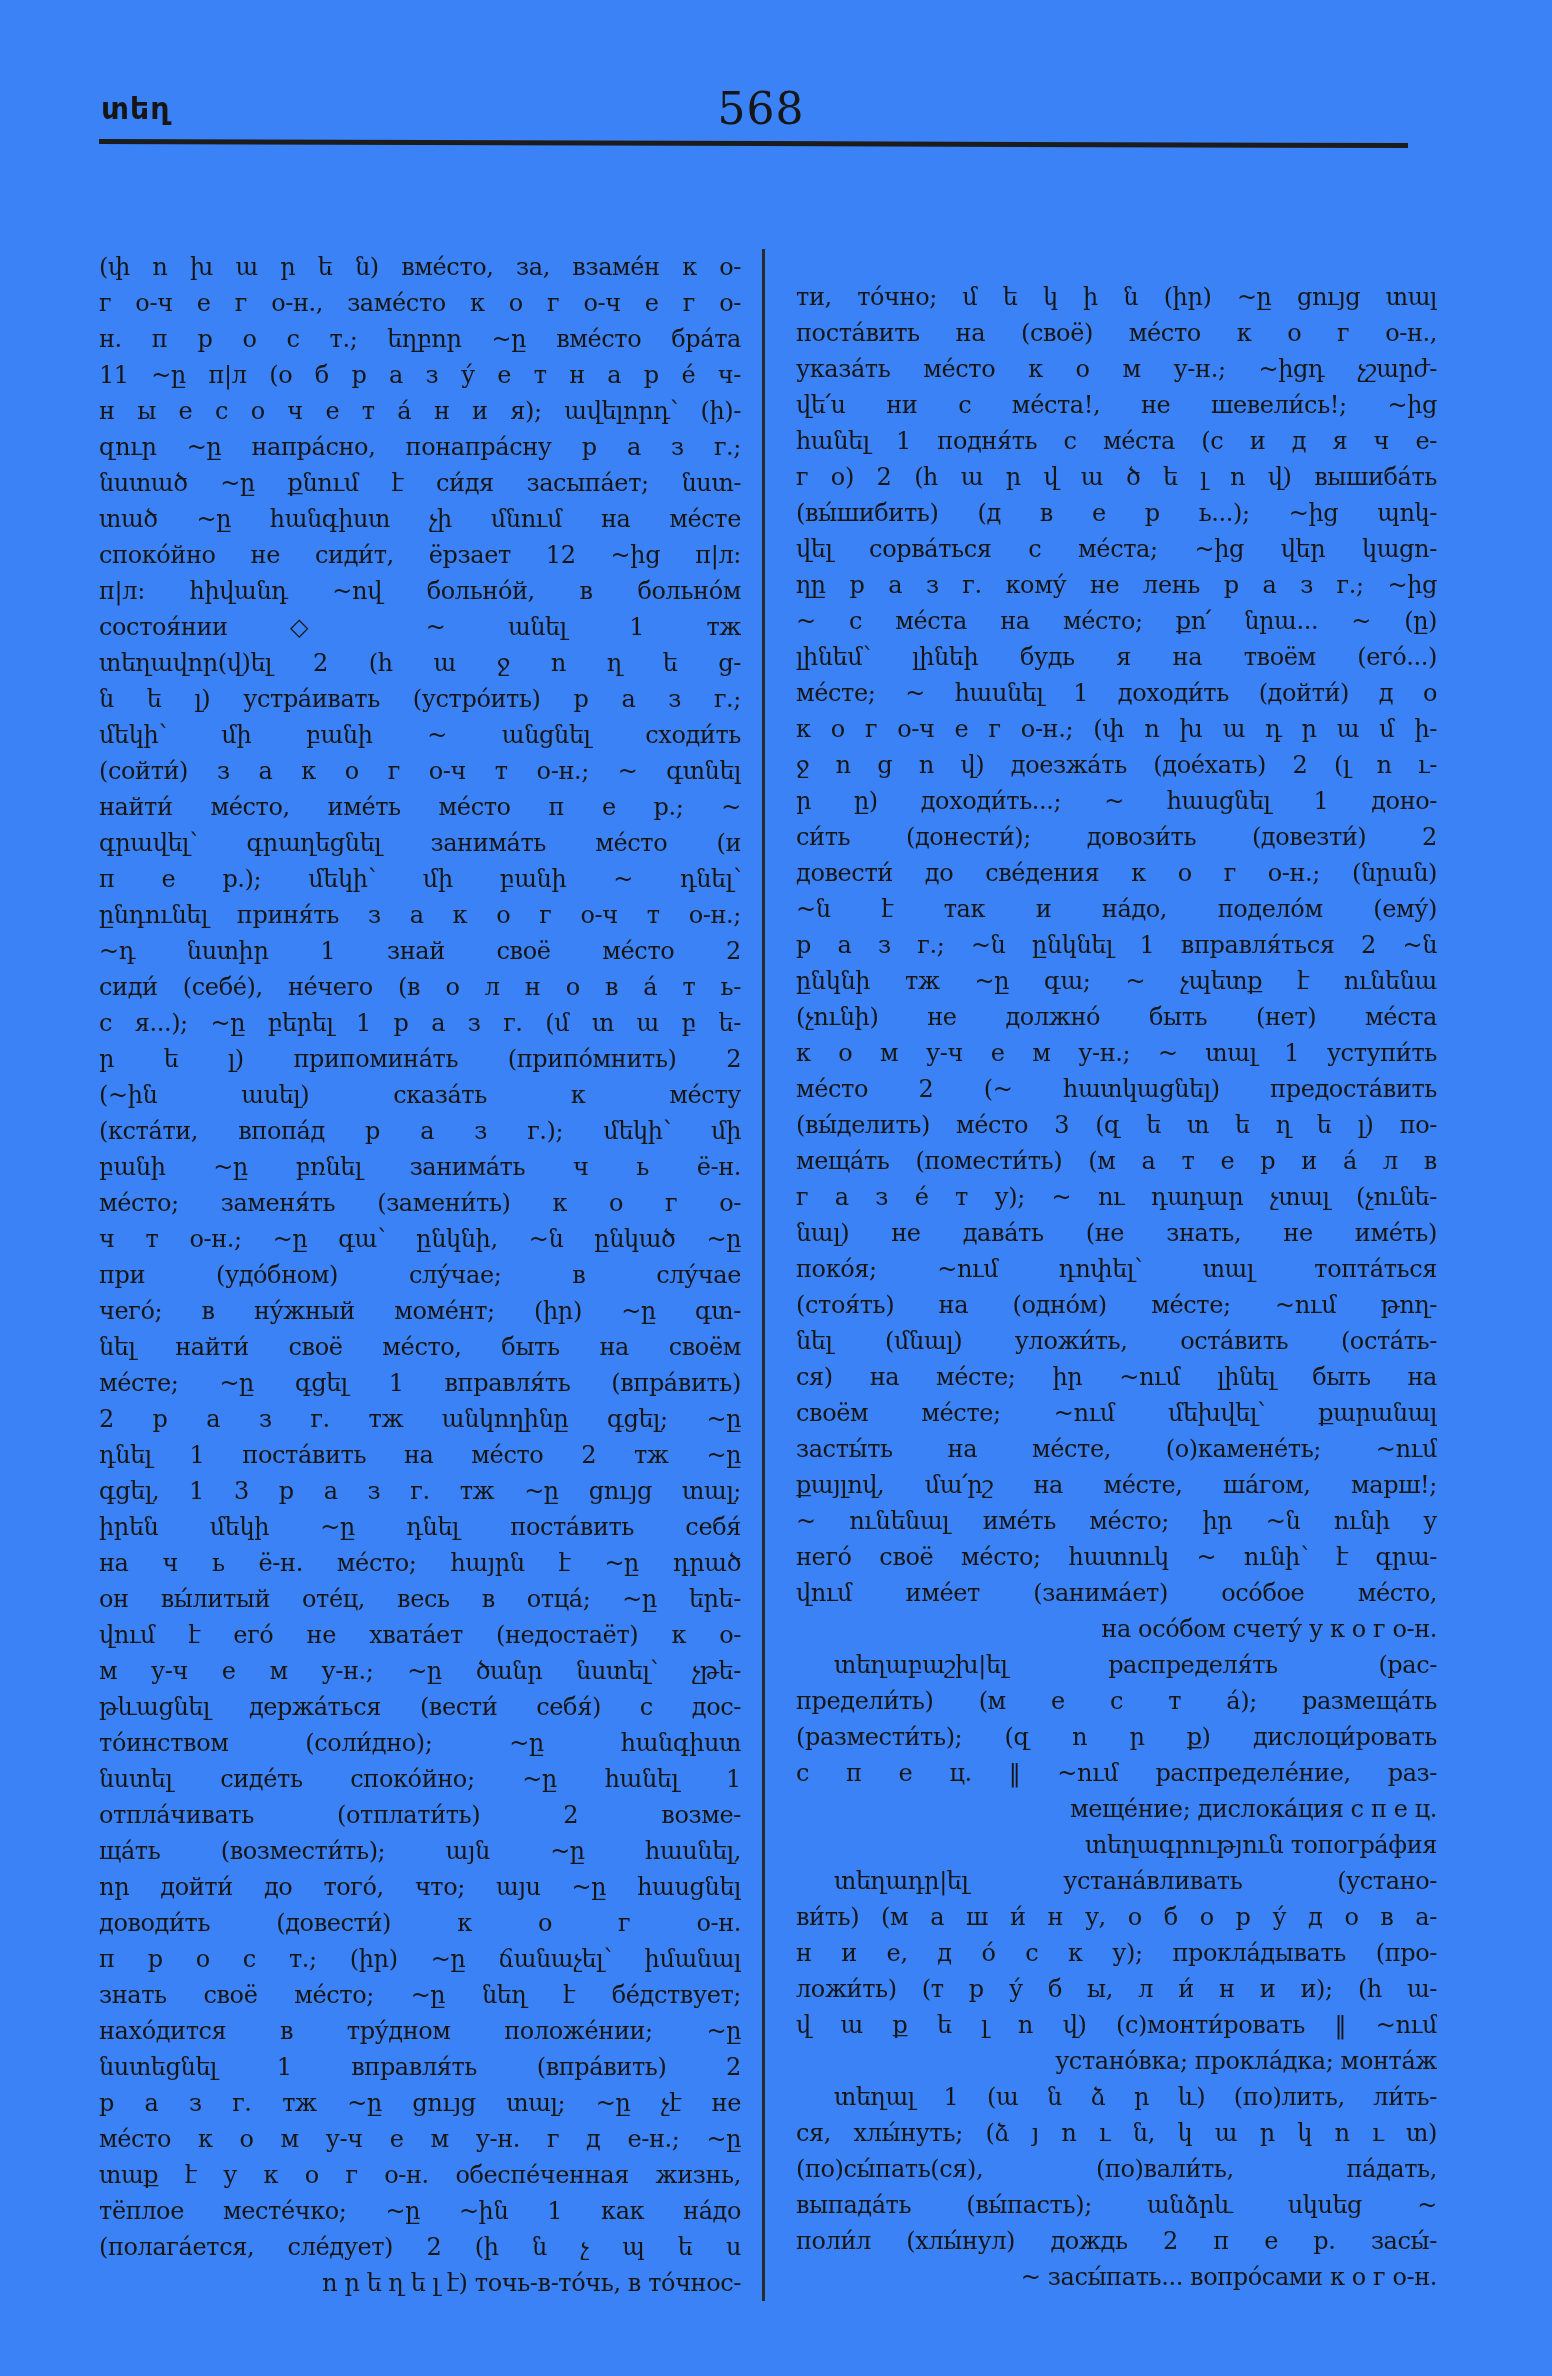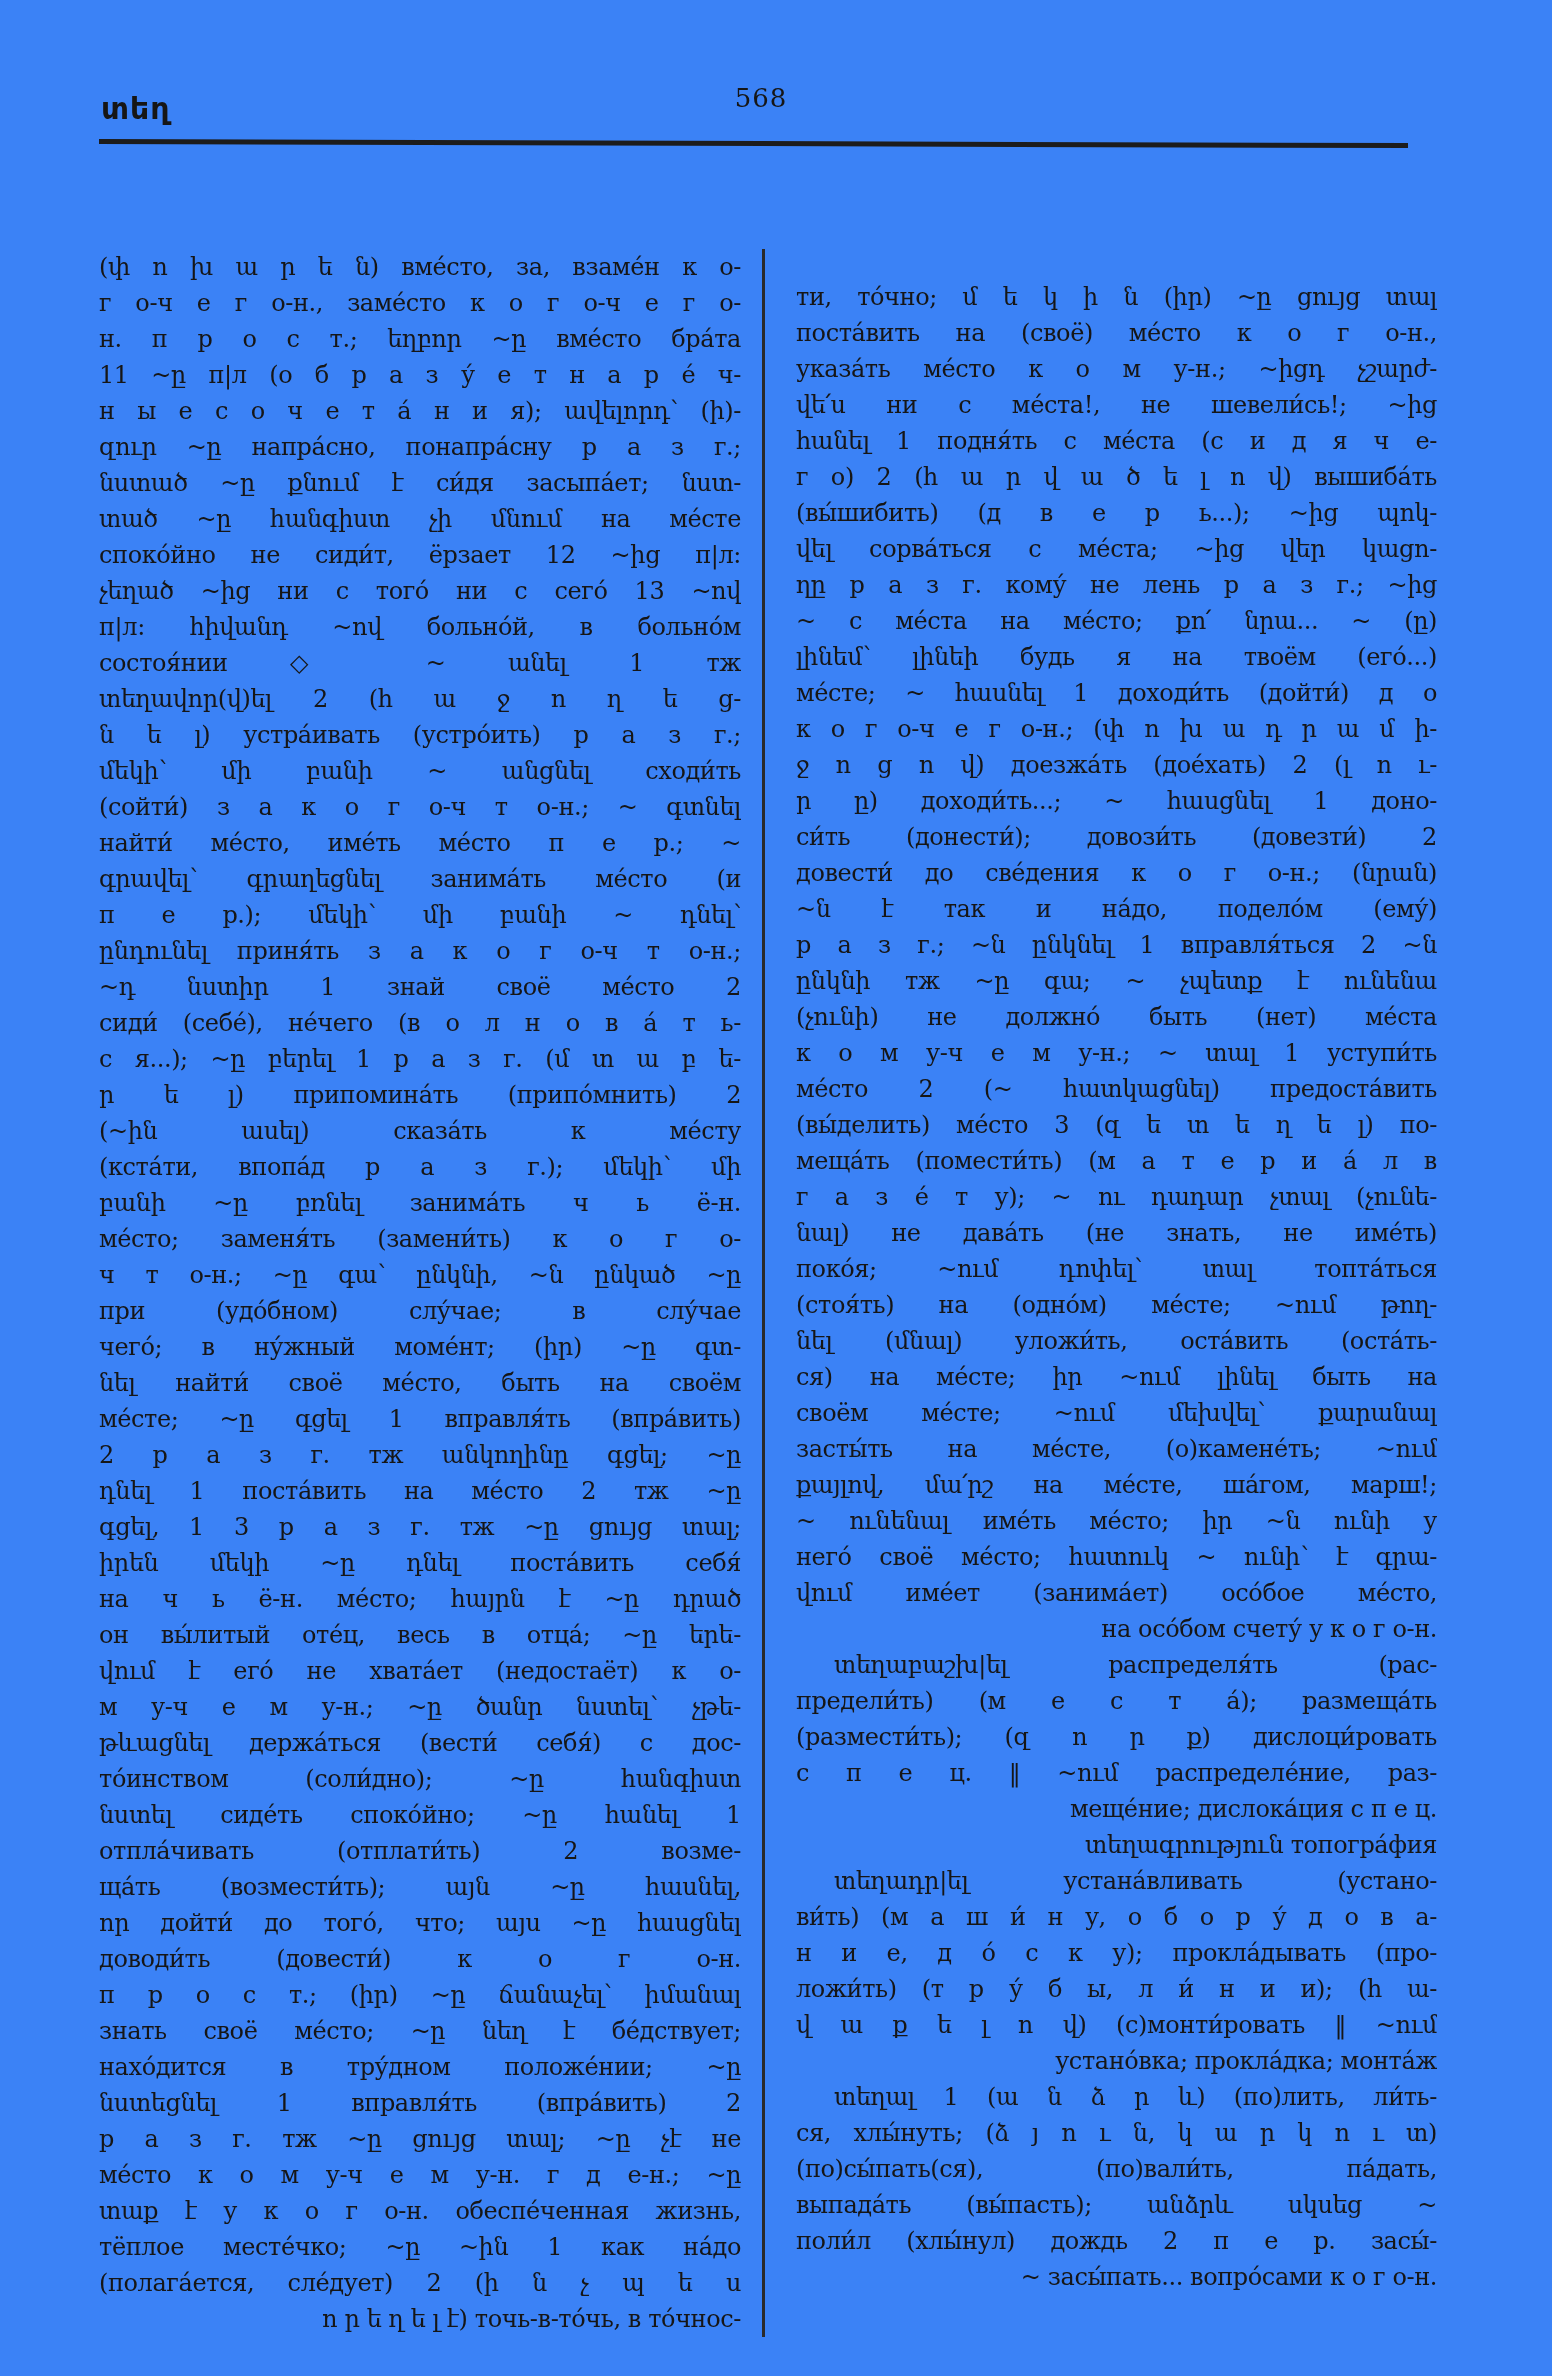--- a/index.html
+++ b/index.html
@@ -31,21 +31,21 @@
     font-weight: bold;
     font-size: 30px;
     letter-spacing: 1px;
   }
   .page-number {
     position: absolute;
     left: 0;
     right: 0;
     top: 0;
     text-align: center;
-    font-size: 26px;
+    font-size: 44px;
     letter-spacing: 1px;
   }
   .head-rule {
     position: absolute;
     top: 139px;
     left: 99px;
     width: 1309px;
     height: 5px;
     background: #1c1c1c;
     transform: rotate(0.18deg);
@@ -115,21 +115,20 @@
     <section class="col left">
         <div class="line">(փ ո խ ա ր ե ն) вме́сто, за, взаме́н к о-</div>
         <div class="line">г о-ч е г о-н., заме́сто к о г о-ч е г о-</div>
         <div class="line">н. п р о с т.; եղբոր ~ը вме́сто бра́та</div>
         <div class="line">11 ~ը п|л (о б р а з у́ е т  н а р е́ ч-</div>
         <div class="line">н ы е  с о ч е т а́ н и я); ավելորդ՝ (ի)-</div>
         <div class="line">զուր ~ը напра́сно, понапра́сну р а з г.;</div>
         <div class="line">նստած ~ը քնում է си́дя засыпа́ет; նստ-</div>
         <div class="line">տած ~ը հանգիստ չի մնում на ме́сте</div>
         <div class="line">споко́йно не сиди́т, ёрзает 12 ~ից п|л:</div>
-        <div class="line">չեղած ~ից ни с того́ ни с сего́ 13 ~ով</div>
         <div class="line">п|л: հիվանդ ~ով больно́й, в больно́м</div>
         <div class="line">состоя́нии ◇ ~ անել 1 тж</div>
         <div class="line">տեղավոր(վ)ել 2 (հ ա ջ ո ղ ե ց-</div>
         <div class="line">ն ե լ) устра́ивать (устро́ить) р а з г.;</div>
         <div class="line">մեկի՝ մի բանի ~ անցնել сходи́ть</div>
         <div class="line">(сойти́) з а  к о г о-ч т о-н.; ~ գտնել</div>
         <div class="line">найти́ ме́сто, име́ть ме́сто п е р.; ~</div>
         <div class="line">գրավել՝ գրաղեցնել занима́ть ме́сто (и</div>
         <div class="line">п е р.); մեկի՝ մի բանի ~ դնել՝</div>
         <div class="line">ընդունել приня́ть з а  к о г о-ч т о-н.;</div>

